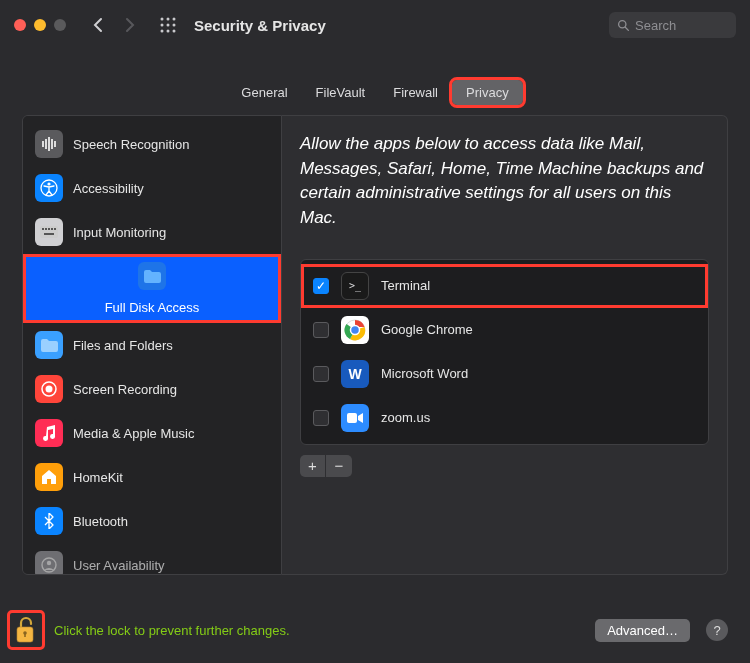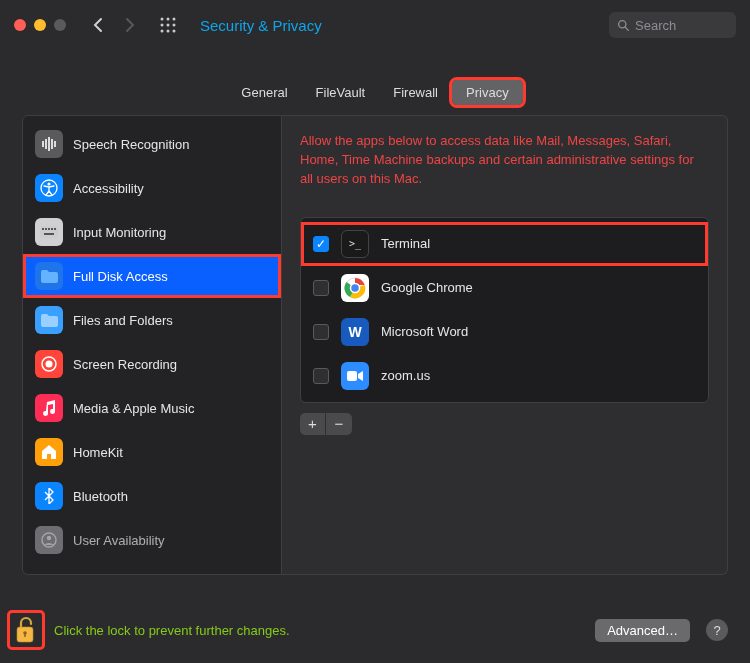--- a/index.html
+++ b/index.html
@@ -24,21 +24,21 @@
   .traffic .dot { width: 12px; height: 12px; border-radius: 50%; }
   .dot-red { background:#ff5f57; }
   .dot-yellow { background:#febc2e; }
   .dot-gray { background:#5a5a5c; }
   .nav-btn {
     width: 24px; height: 24px; display:flex; align-items:center; justify-content:center;
     color:#9a9a9d; cursor:pointer; font-size:18px;
   }
   .grid-btn { width:24px; height:24px; display:flex;align-items:center;justify-content:center; margin:0 6px; }
   .grid-btn svg { fill:#c9c9cc; }
-  .title { font-weight:400; font-size:15px; color:#0ea5e9; margin-left:6px; flex:0 0 auto;}
+  .title { font-weight:700; font-size:15px; color:#e5e5e5; flex:0 0 auto;}
   .spacer { flex:1; }
   .search {
     display:flex; align-items:center; background:#3a3a3d; border-radius:6px;
     padding:4px 8px; width:127px; height:26px; color:#8e8e92;
   }
   .search svg { width:13px; height:13px; fill:#8e8e92; margin-right:5px; flex-shrink:0; }
   .search input {
     background:transparent; border:none; outline:none; color:#c9c9cc;
     font-size:13px; width:100%;
   }
@@ -70,21 +70,21 @@
     padding:6px 0;
     text-align:center;
   }
   .sidebar::-webkit-scrollbar { width:14px; }
   .sidebar::-webkit-scrollbar-thumb { background:#4a4a4d; border-radius:7px; border:3px solid #232325;}
   .side-item {
     display:flex; align-items:center; gap:10px;
     padding:8px 12px; cursor:pointer; color:#e6e6e6;
   }
   .side-item.selected { background:#0a60ff; color:#fff; }
-  .side-item.highlighted { outline:3px solid #ff3b30; outline-offset:-3px; }
+  .side-item.highlighted { outline:3px solid #ff3b30; outline-offset:-3px;flex-direction:column; }
   .side-icon {
     width:28px; height:28px; border-radius:6px; flex-shrink:0;
     display:flex; align-items:center; justify-content:center;
     font-size:15px;
   }
   .side-label { font-size:13px; }
 
   
   .ic-speech { background:#5a5a5d; }
   .ic-access { background:#0a84ff; color:#fff; }
@@ -99,21 +99,21 @@
 
   .content {
     flex:1;
     background:#2e2e31;
     border:1px solid #3f3f42;
     border-left:none;
     border-radius:0 6px 6px 0;
     padding:16px 18px;
     display:flex; flex-direction:column;
   }
-  .desc { color:#ef4444; font-size:13px; line-height:1.45; }
+  .desc { color:#ffffff; font-size:17px; line-height:1.45;font-style:italic; }
   .app-list {
     margin-top:28px;
     background:#1d1d1f;
     border:1px solid #3f3f42;
     border-radius:6px;
     padding:4px 0;
   }
   .app-row {
     display:flex; align-items:center; gap:12px;
     padding:8px 12px;

